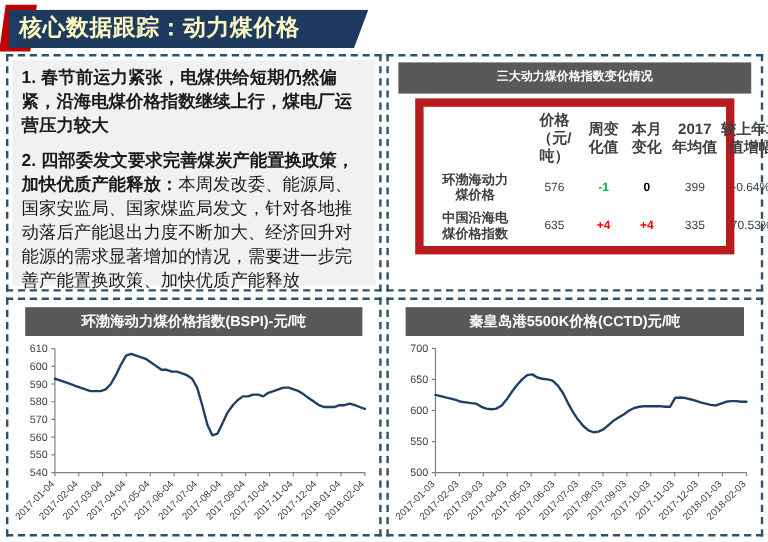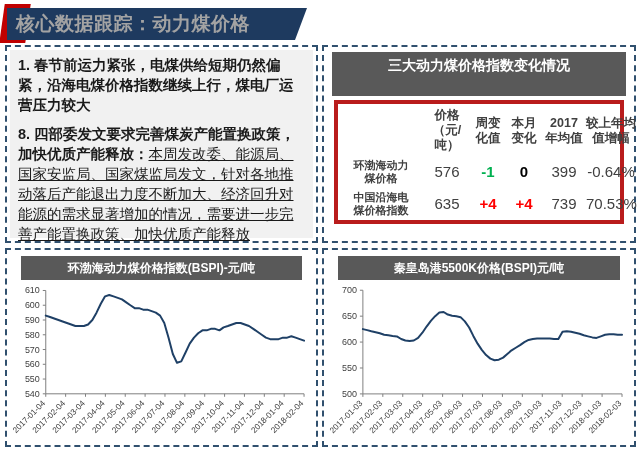--- a/index.html
+++ b/index.html
@@ -6,48 +6,48 @@
   html,body { background:#fff; }
   body { font-family:"Liberation Sans","DejaVu Sans",sans-serif; }
   .page { position:relative; width:640px; height:452px; background:#fff; overflow:hidden; }
 
   
   .banner-wrap { position:absolute; left:0; top:0; width:330px; height:46px; }
   .banner-red { position:absolute; left:2px; top:4px; width:26px; height:39px;
                 background:#C00000; transform:skewX(-8deg); }
   .banner { position:absolute; left:7px; top:8px; width:300px; height:32px;
             background:#1E3A5F; clip-path:polygon(0 0,100% 0,96% 100%,0 100%);
-            color:#a3a3a3; font-size:19px; font-weight:bold; line-height:32px;
+            color:#fef9c3; font-size:19px; font-weight:bold; line-height:32px;
             padding-left:9px; letter-spacing:0.5px; }
 
   
   .panel { position:absolute; border:2px dashed #30506E; background:#fff; }
   .panel-notes  { left:5px;  top:45px;  width:313px; height:198px; padding:3px; }
   .panel-table  { left:322px; top:45px; width:314px; height:198px; padding:3px 7px; }
   .panel-chartL { left:5px;  top:248px; width:313px; height:199px; padding:3px; }
   .panel-chartR { left:322px; top:248px; width:314px; height:199px; padding:3px; }
 
   
   .notes-bg { background:#F1F1F1; width:100%; height:100%; padding:5px 8px 4px 8px;
               color:#1A1A1A; font-size:14.5px; line-height:1.38; }
   .notes-bg p { margin-bottom:9px; }
   .notes-bg .lead { font-weight:bold; }
-  .notes-bg .rest { font-weight:normal;text-decoration:underline; }
+  .notes-bg .rest { font-weight:normal; }
 
   
   .bar-title { background:#595959; color:#fff; font-weight:bold; text-align:center; }
-  .table-title { height:44px; line-height:26px; font-size:14px; margin:2px 1px 4px 1px; }
+  .table-title { height:26px; line-height:26px; font-size:10px; margin:2px 1px 4px 1px; }
   .chart-title { height:24px; line-height:24px; font-size:12px; margin:3px 11px 2px 11px; }
 
   
-  .tbl-wrap { border:4px solid #b91c1c; margin:0 3px; }
+  .tbl-wrap { border:7px solid #b91c1c; margin:0 15px; }
   table { border-collapse:collapse; width:100%; table-layout:fixed; }
   th, td { text-align:center; vertical-align:middle; color:#404040; }
   th { font-weight:bold; font-size:12.5px; line-height:1.2; white-space:pre-line; padding:4px 0 3px 0; }
-  td { font-size:15px; padding:3px 0; }
+  td { font-size:10px; padding:3px 0; }
   td.name { font-size:11px; line-height:1.18; white-space:pre-line;font-weight:bold; }
   td.neg { color:#00B050; font-weight:bold; }
   td.pos { color:#FF0000; font-weight:bold; }
   td.neu { color:#000; font-weight:bold; }
   col.c-name { width:86px; } col.c-price { width:46px; } col.c-week { width:36px; }
   col.c-month { width:36px; } col.c-avg { width:44px; } col.c-yoy { width:50px; }
 
   .chart-canvas { width:100%; height:165px; }
   svg text { font-family:"Liberation Sans","DejaVu Sans",sans-serif; fill:#404040; }
 </style>
@@ -57,21 +57,21 @@
 <div class="page">
 
   <div class="banner-wrap">
     <div class="banner-red"></div>
     <div class="banner">核心数据跟踪：动力煤价格</div>
   </div>
 
   <div class="panel panel-notes">
     <div class="notes-bg">
       <p><span class="lead">1. 春节前运力紧张，电煤供给短期仍然偏紧，沿海电煤价格指数继续上行，煤电厂运营压力较大</span><span class="rest"></span></p>
-      <p><span class="lead">8. 四部委发文要求完善煤炭产能置换政策，加快优质产能释放：</span><span class="rest">本周发改委、能源局、国家安监局、国家煤监局发文，针对各地推动落后产能退出力度不断加大、经济回升对能源的需求显著增加的情况，需要进一步完善产能置换政策、加快优质产能释放</span></p>
+      <p><span class="lead">2. 四部委发文要求完善煤炭产能置换政策，加快优质产能释放：</span><span class="rest">本周发改委、能源局、国家安监局、国家煤监局发文，针对各地推动落后产能退出力度不断加大、经济回升对能源的需求显著增加的情况，需要进一步完善产能置换政策、加快优质产能释放</span></p>
     </div>
   </div>
 
   <div class="panel panel-table">
     <div class="bar-title table-title">三大动力煤价格指数变化情况</div>
     <div class="tbl-wrap">
       <table>
         <colgroup>
           <col class="c-name">
             <col class="c-price">
@@ -104,21 +104,21 @@
             <td class="neu">0</td>
             <td>399</td>
             <td>-0.64%</td>
           </tr>
           <tr>
             <td class="name">中国沿海电
 煤价格指数</td>
             <td>635</td>
             <td class="pos">+4</td>
             <td class="pos">+4</td>
-            <td>739</td>
+            <td>335</td>
             <td>70.53%</td>
           </tr>
         </tbody>
       </table>
     </div>
   </div>
 
   <div class="panel panel-chartL">
     <div class="bar-title chart-title">环渤海动力煤价格指数(BSPI)-元/吨</div>
     <div class="chart-canvas" id="chart-0"><svg viewBox="0 0 305 163" width="100%" height="100%">
@@ -166,21 +166,21 @@
           <text x="256" y="121" font-size="8.3" text-anchor="end" transform="rotate(-45, 256, 121)">2017-12-04</text>
           <line x1="276" y1="111" x2="276" y2="114" stroke="#7F7F7F" stroke-width="1"></line>
           <text x="276" y="121" font-size="8.3" text-anchor="end" transform="rotate(-45, 276, 121)">2018-01-04</text>
           <line x1="296" y1="111" x2="296" y2="114" stroke="#7F7F7F" stroke-width="1"></line>
           <text x="296" y="121" font-size="8.3" text-anchor="end" transform="rotate(-45, 296, 121)">2018-02-04</text>
           <path d="M36.0,32.3 L40.3,33.7 L44.5,35.2 L48.8,36.7 L53.0,38.2 L57.3,39.7 L61.6,41.2 L65.8,42.7 L70.1,42.7 L74.4,42.7 L78.6,41.2 L82.9,36.7 L87.1,29.3 L91.4,20.4 L95.7,12.9 L99.9,11.5 L104.2,12.9 L108.5,14.4 L112.7,15.9 L117.0,18.9 L121.2,21.9 L125.5,24.8 L129.8,24.8 L134.0,26.3 L138.3,26.3 L142.6,27.8 L146.8,29.3 L151.1,32.3 L155.3,39.7 L159.6,54.5 L163.9,70.9 L168.1,79.8 L172.4,78.3 L176.7,69.4 L180.9,60.5 L185.2,54.5 L189.4,50.1 L193.7,47.1 L198.0,47.1 L202.2,45.6 L206.5,45.6 L210.8,47.1 L215.0,44.1 L219.3,42.7 L223.5,41.2 L227.8,39.7 L232.1,39.7 L236.3,41.2 L240.6,42.7 L244.9,45.6 L249.1,48.6 L253.4,51.6 L257.6,54.5 L261.9,56.0 L266.2,56.0 L270.4,56.0 L274.7,54.5 L279.0,54.5 L283.2,53.1 L287.5,54.5 L291.7,56.0 L296.0,57.5" fill="none" stroke="#1F4066" stroke-width="2" stroke-linejoin="round" stroke-linecap="round"></path>
         </svg></div>
   </div>
 
   <div class="panel panel-chartR">
-    <div class="bar-title chart-title">秦皇岛港5500K价格(BSPI)元/吨</div>
+    <div class="bar-title chart-title">秦皇岛港5500K价格(CCTD)元/吨</div>
     <div class="chart-canvas" id="chart-1"><svg viewBox="0 0 305 163" width="100%" height="100%">
           <line x1="33" y1="111" x2="36" y2="111" stroke="#7F7F7F" stroke-width="1"></line>
           <text x="30" y="114" font-size="9" text-anchor="end">500</text>
           <line x1="33" y1="85" x2="36" y2="85" stroke="#7F7F7F" stroke-width="1"></line>
           <text x="30" y="88" font-size="9" text-anchor="end">550</text>
           <line x1="33" y1="59" x2="36" y2="59" stroke="#7F7F7F" stroke-width="1"></line>
           <text x="30" y="62" font-size="9" text-anchor="end">600</text>
           <line x1="33" y1="33" x2="36" y2="33" stroke="#7F7F7F" stroke-width="1"></line>
           <text x="30" y="36" font-size="9" text-anchor="end">650</text>
           <line x1="33" y1="7" x2="36" y2="7" stroke="#7F7F7F" stroke-width="1"></line>

